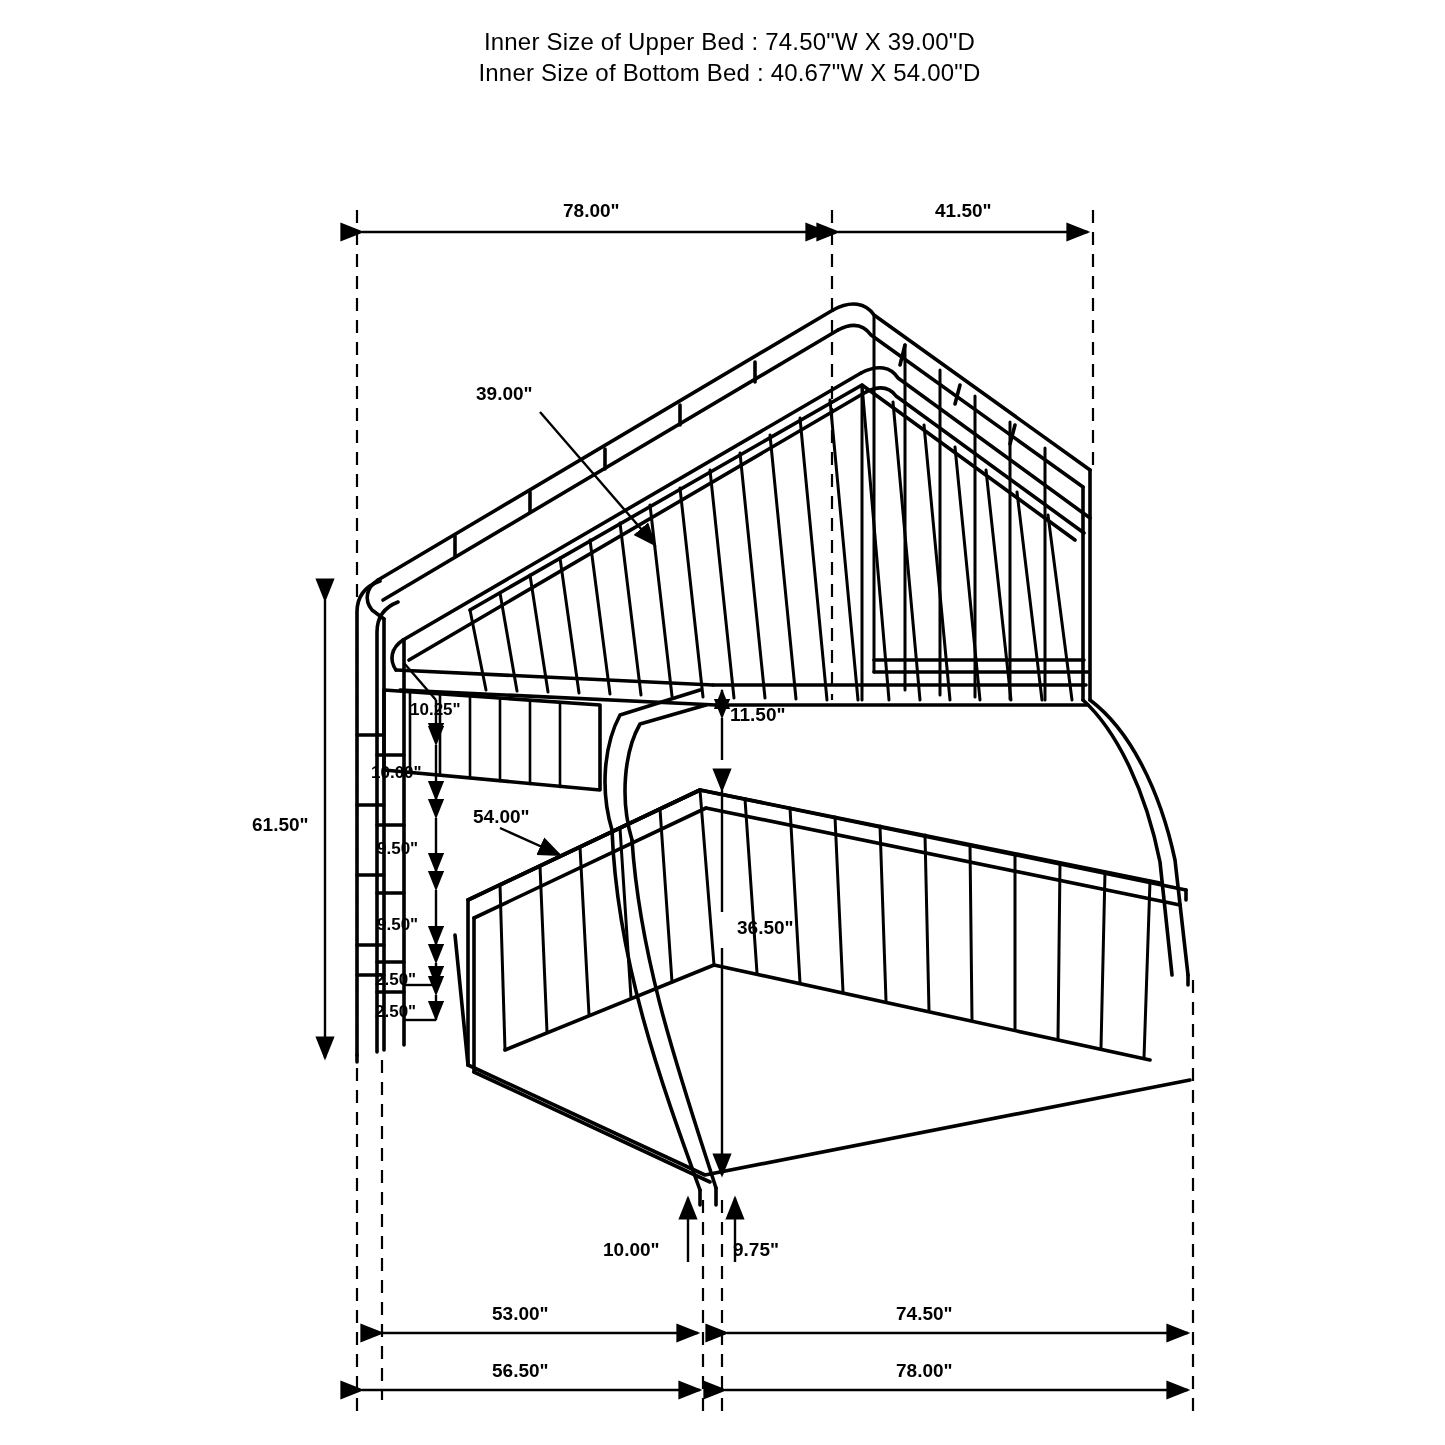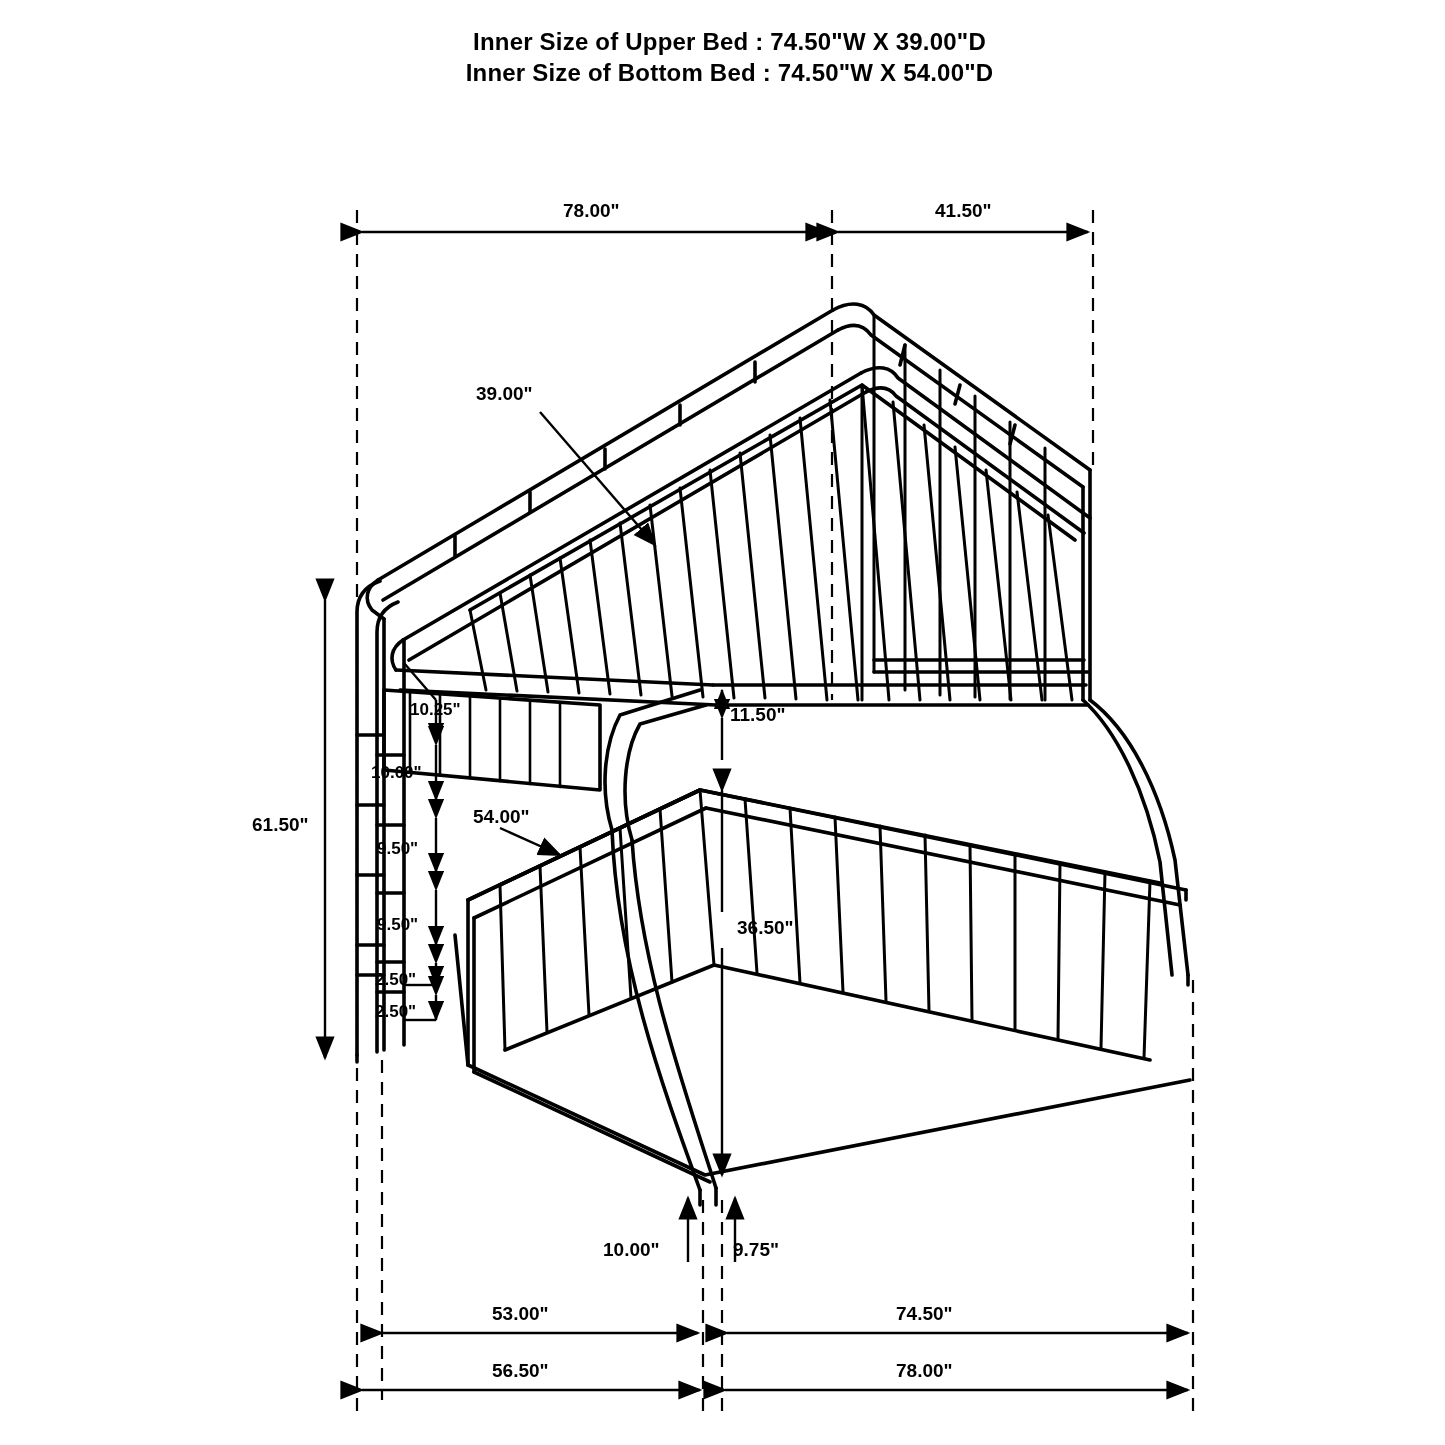--- a/index.html
+++ b/index.html
@@ -11,40 +11,40 @@
     overflow:hidden;
     position:relative;
   }
   .title-block {
     position:absolute;
     top:26px; left:0; width:100%;
     text-align:center;
   }
   .title-line {
     font-size:24px;
-    font-weight:bold;
+    font-weight:normal;
     letter-spacing:0.2px;
     line-height:31px;
     padding-left:14px;
   }
   svg.drawing { position:absolute; top:0; left:0; width:1445px; height:1445px; }
   .dim-label {
     position:absolute;
     font-size:19px;
     font-weight:bold;
     white-space:nowrap;
   }
   .dim-label.small { font-size:17px; }
 </style>
 </head>
 <body>
 
 <div class="title-block">
   <div class="title-line">Inner Size of Upper Bed : 74.50"W X 39.00"D</div>
-  <div class="title-line">Inner Size of Bottom Bed : 74.50"W X 54.00"D</div>
+  <div class="title-line">Inner Size of Bottom Bed : 40.67"W X 54.00"D</div>
 </div>
 
 <svg class="drawing" viewBox="0 0 1445 1445">
   <defs>
     <marker id="ah" markerWidth="12" markerHeight="12" refX="9" refY="4" orient="auto" markerUnits="strokeWidth">
       <path d="M0,0 L10,4 L0,8 z" fill="#000"></path>
     </marker>
     <marker id="ahs" markerWidth="10" markerHeight="10" refX="8" refY="3.4" orient="auto" markerUnits="strokeWidth">
       <path d="M0,0 L8.5,3.4 L0,6.8 z" fill="#000"></path>
     </marker>

